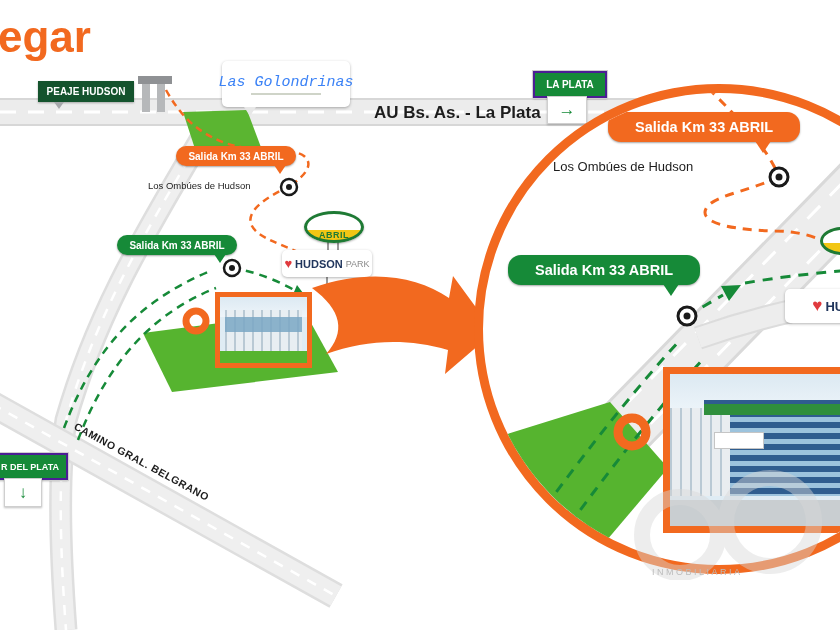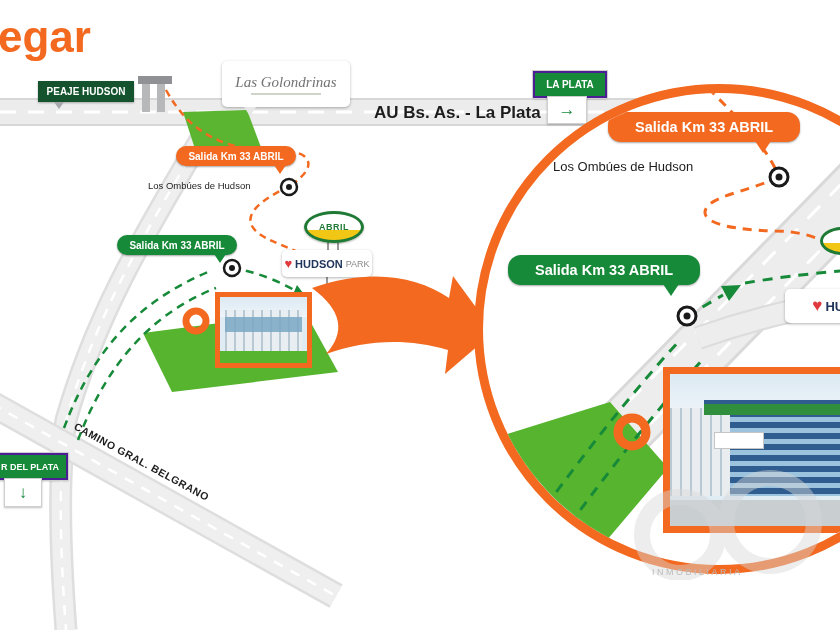--- a/index.html
+++ b/index.html
@@ -31,21 +31,21 @@
     background:#fff;border-radius:5px;box-shadow:0 1px 3px rgba(0,0,0,.3);
     display:flex;align-items:center;justify-content:center;gap:3px;white-space:nowrap;
   }
   .label{color:#1d1d1d;white-space:nowrap;}
   #inset-circle{
     position:absolute;left:474px;top:84px;width:490px;height:490px;
     box-sizing:border-box;border:9px solid #F2691F;border-radius:50%;
     background:#fff;overflow:hidden;z-index:10;
   }
   .photo{box-sizing:border-box;border-style:solid;border-color:#F2691F;overflow:hidden;background:#dfecf4;}
-  .script{font-family:Liberation Serif, serif;font-style:italic;color:#737373;}
+  .script{font-family:Liberation Mono, monospace;font-style:italic;color:#3b82f6;}
 </style>
 </head>
 <body>
 
 <div id="screen">
 
   <svg class="abs" style="left:0;top:0;z-index:1" width="840" height="630" viewBox="0 0 840 630">
 
     <g>
       <rect x="0" y="98" width="680" height="28" fill="#ececec"></rect>
@@ -129,21 +129,21 @@
   <div class="abs badge badge-orange" style="left:176px;top:146px;width:120px;height:20px;font-size:10px;z-index:5;">Salida Km 33 ABRIL</div>
   <div class="tri" style="left:274px;top:165px;border-left:6px solid transparent;border-right:6px solid transparent;
               border-top:9px solid #F2691F;z-index:5;"></div>
 
   <div class="abs label" style="left:148px;top:180px;font-size:9.5px;z-index:5;">Los Ombúes de Hudson</div>
 
   <div class="abs" style="left:304px;top:211px;width:60px;height:32px;border:3px solid #1E7A34;border-radius:50%;
               background:linear-gradient(#ffffff 0 62%,#F2C614 62% 100%);box-sizing:border-box;
               display:flex;align-items:flex-start;justify-content:center;z-index:5;
               box-shadow:0 1px 2px rgba(0,0,0,.3);">
-    <span style="font-size:9px;font-weight:bold;color:#1E7A34;margin-top:8px;letter-spacing:.5px;">ABRIL</span>
+    <span style="font-size:9px;font-weight:bold;color:#1E7A34;margin-top:16px;letter-spacing:.5px;">ABRIL</span>
   </div>
   <div class="abs" style="left:327px;top:242px;width:2px;height:20px;background:#9a9a9a;z-index:4;"></div>
   <div class="abs" style="left:337px;top:242px;width:2px;height:20px;background:#9a9a9a;z-index:4;"></div>
 
   <div class="abs badge badge-green" style="left:117px;top:235px;width:120px;height:20px;font-size:10px;z-index:5;">Salida Km 33 ABRIL</div>
   <div class="tri" style="left:214px;top:254px;border-left:6px solid transparent;border-right:6px solid transparent;
               border-top:9px solid #168A38;z-index:5;"></div>
 
   <div class="abs whitesign" style="left:282px;top:250px;width:90px;height:27px;z-index:5;">
     <span style="color:#E03A3E;font-size:13px;">♥</span>

